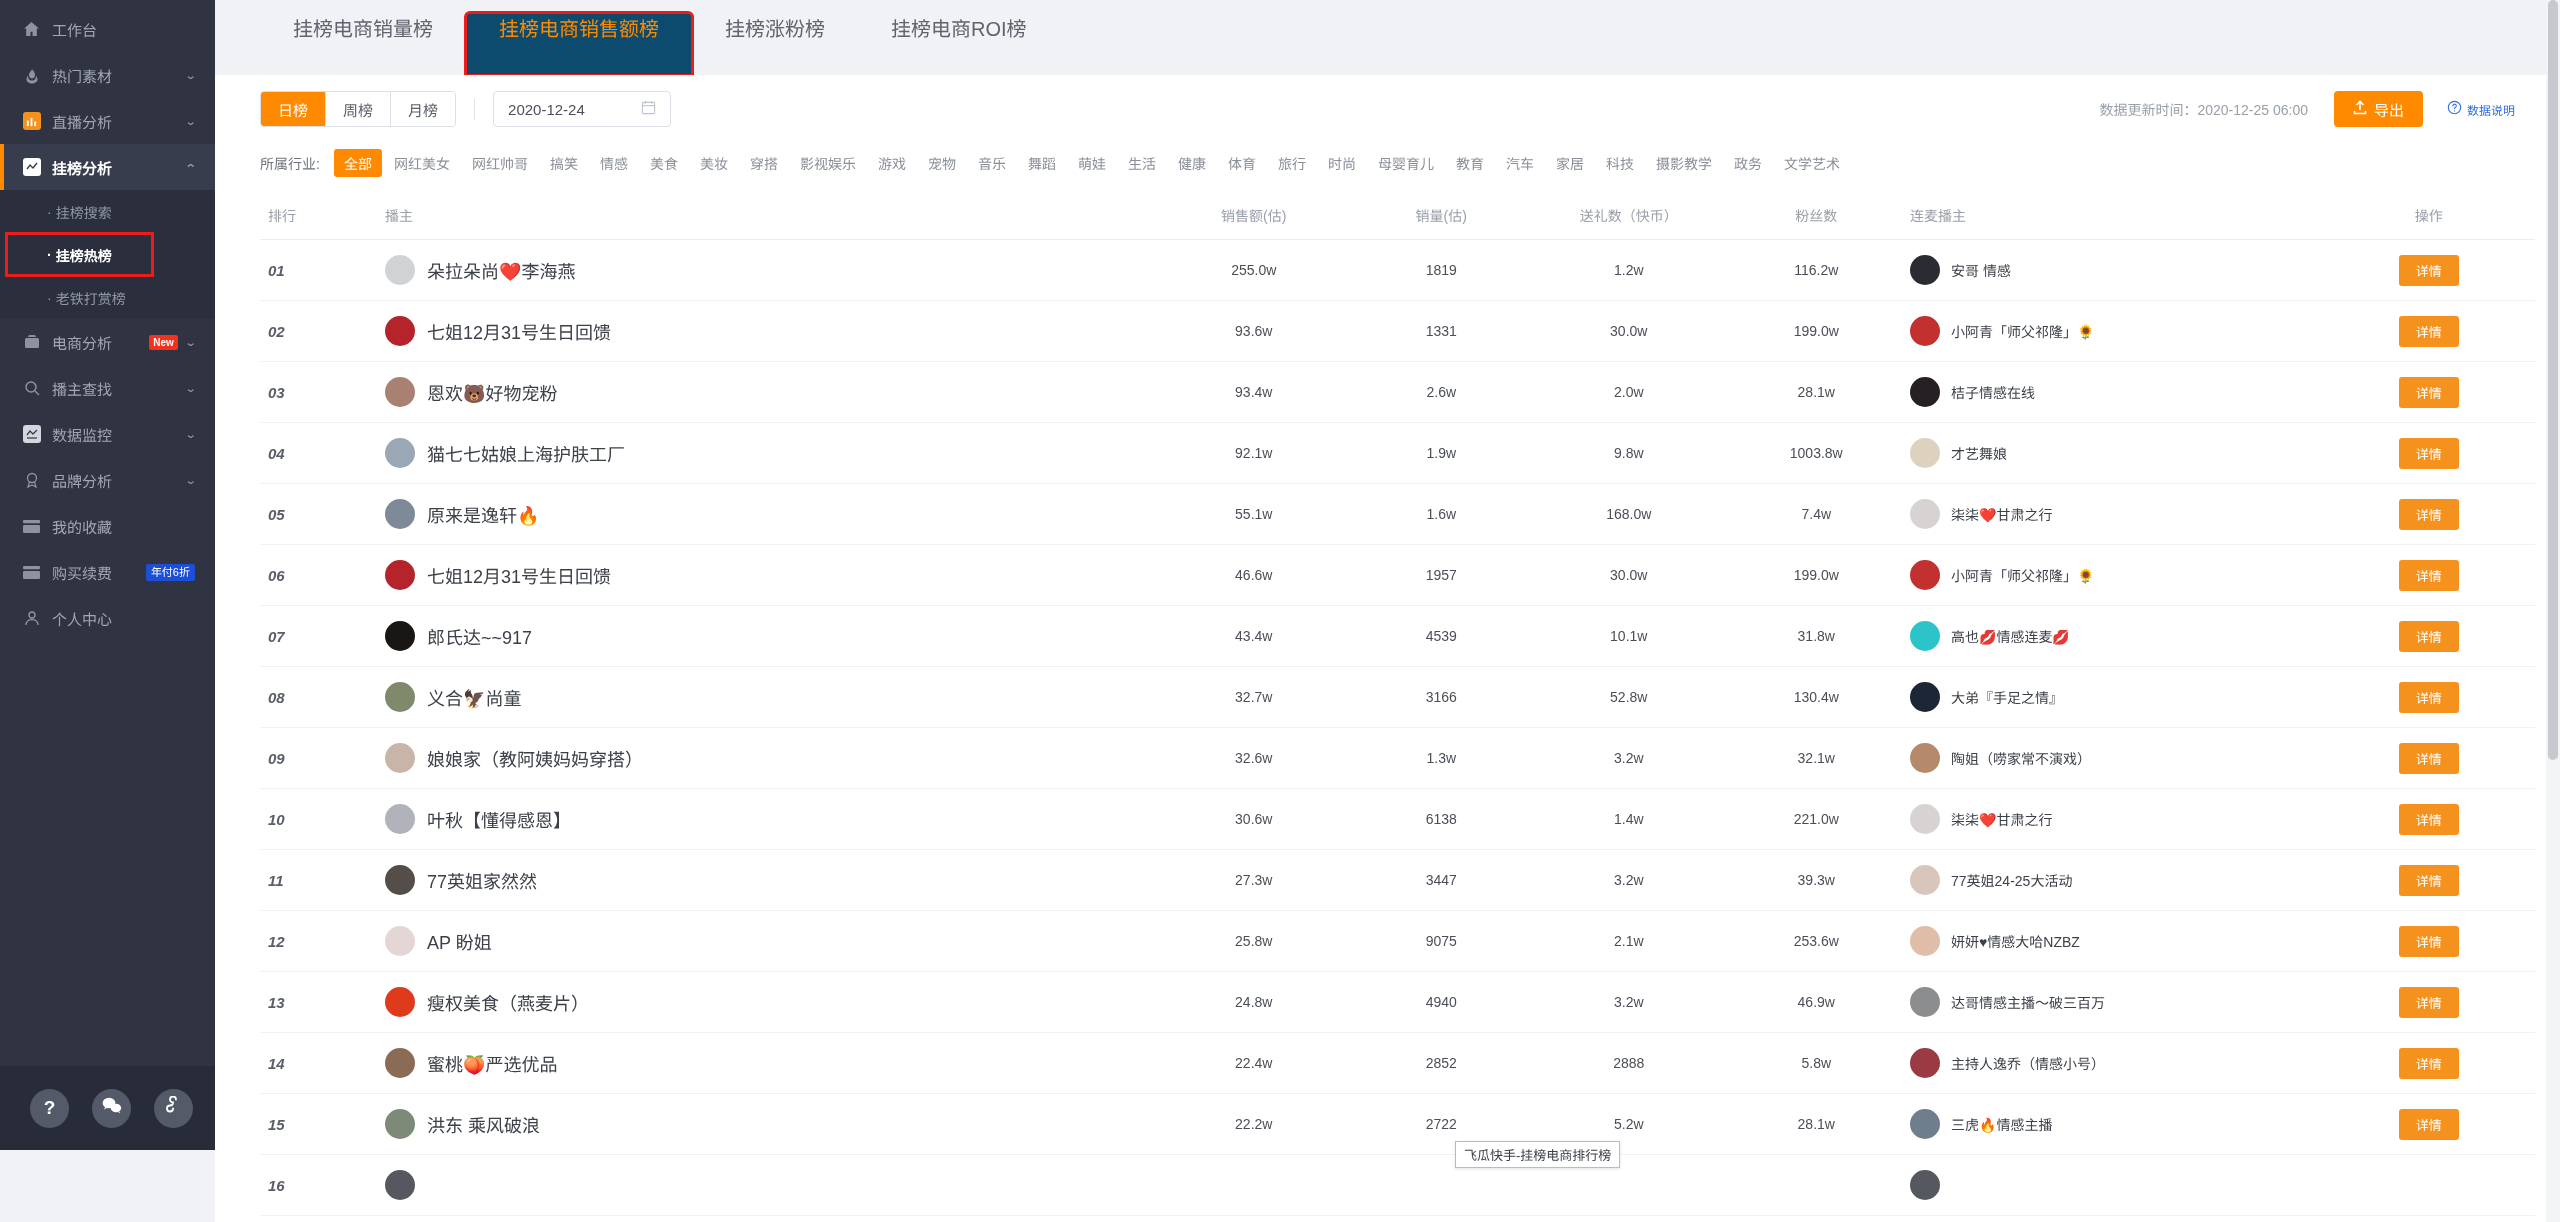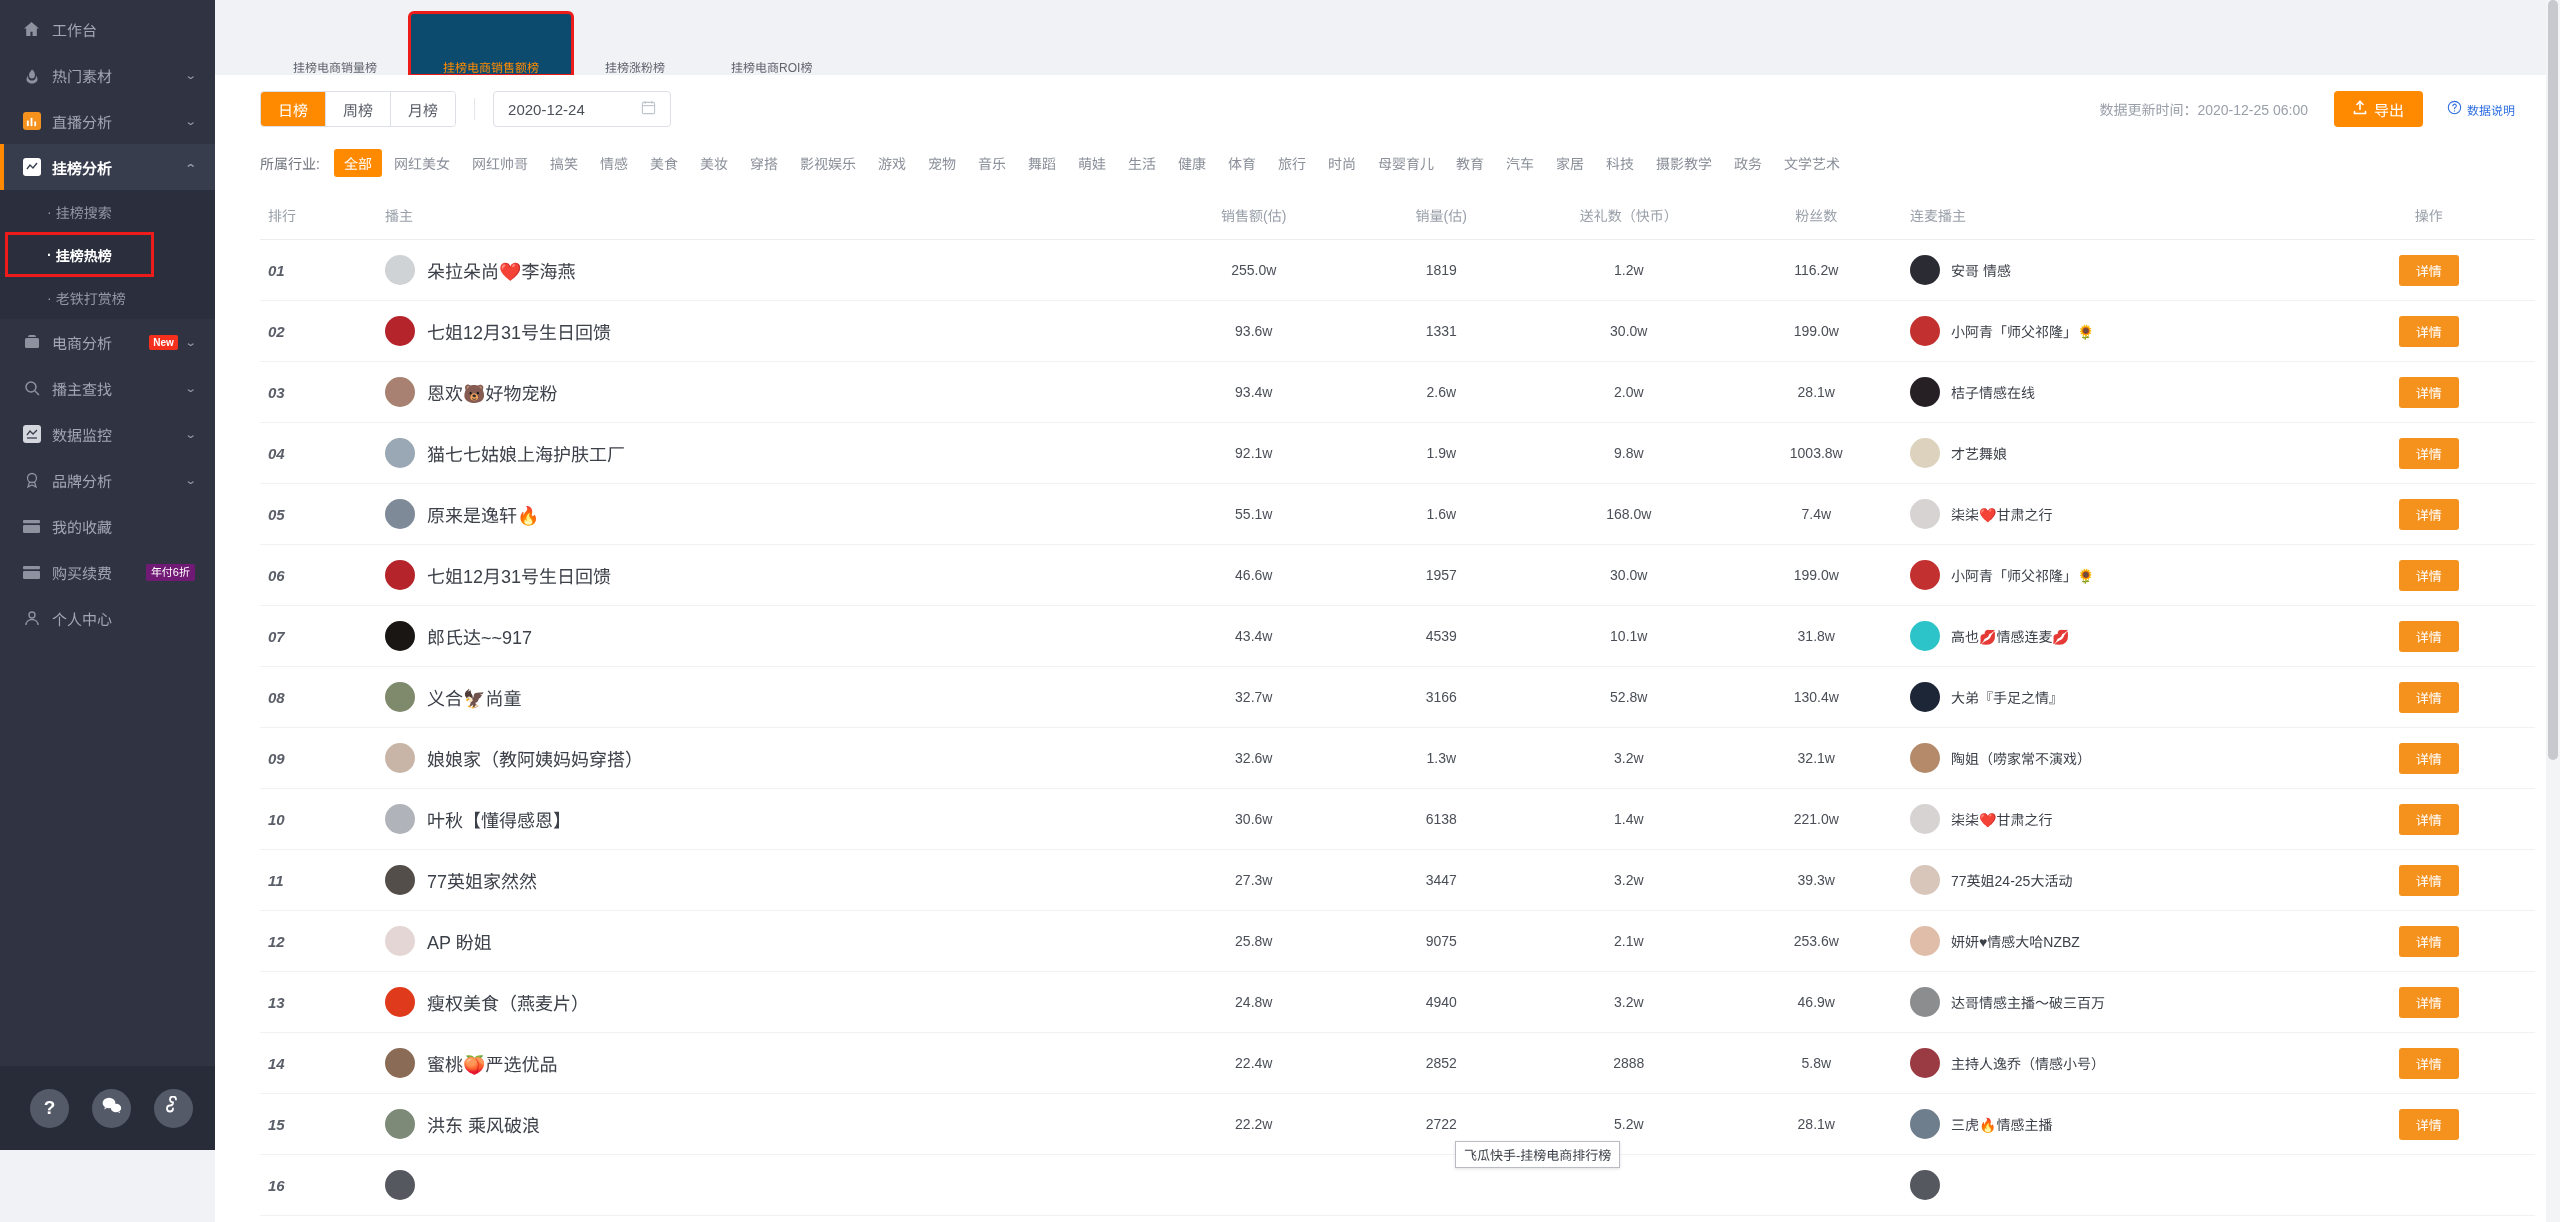--- a/index.html
+++ b/index.html
@@ -57,21 +57,21 @@
     outline: 3px solid #ee1b1b; outline-offset: -2px;
     margin: 0 62px 0 6px;
     padding-left: 41px;
   }
   .badge-new {
     background: #f5311d; color: #fff; font-size: 10px;
     border-radius: 2px; padding: 1px 4px; margin-left: 7px;
     font-weight: bold; line-height: 13px;
   }
   .badge-off {
-    background: #701a75; color: #fff; font-size: 11px;
+    background: #1d4ed8; color: #fff; font-size: 11px;
     border-radius: 2px; padding: 1px 5px; margin-left: 7px;
     line-height: 15px;
   }
   .sidebar-foot {
     height: 84px; flex: 0 0 84px;
     background: #282c39;
     display: flex; align-items: center; gap: 23px;
     padding-left: 30px;
   }
   .circle-btn {
@@ -98,22 +98,22 @@
 
   .tabbar {
     height: 75px; flex: 0 0 75px;
     background: #f0f2f5;
     display: flex; align-items: flex-end;
     padding-left: 45px; gap: 0;
     position: relative;
   }
   .tab {
     height: 62px; padding: 0 33px;
-    display: flex; align-items: flex-end; justify-content: center;
-    font-size: 12px; color: #60646e; cursor: pointer;
+    display: flex; align-items: flex-start; justify-content: center;
+    font-size: 20px; color: #60646e; cursor: pointer;
     background: transparent; white-space: nowrap;
   }
   .tab.active {
     background: #0c4a6e; color: #ff8a00;
     border-radius: 4px 4px 0 0;
   }
   .tab.boxed {
     outline: 3px solid #ee1b1b; outline-offset: -1px;
   }
 

